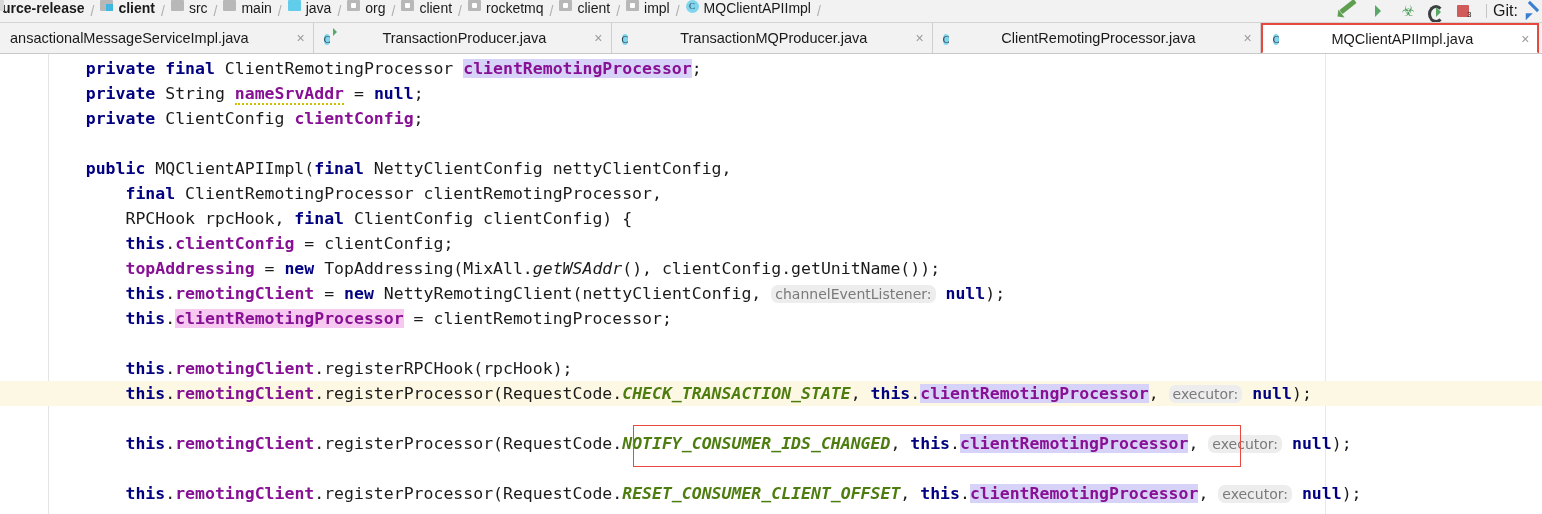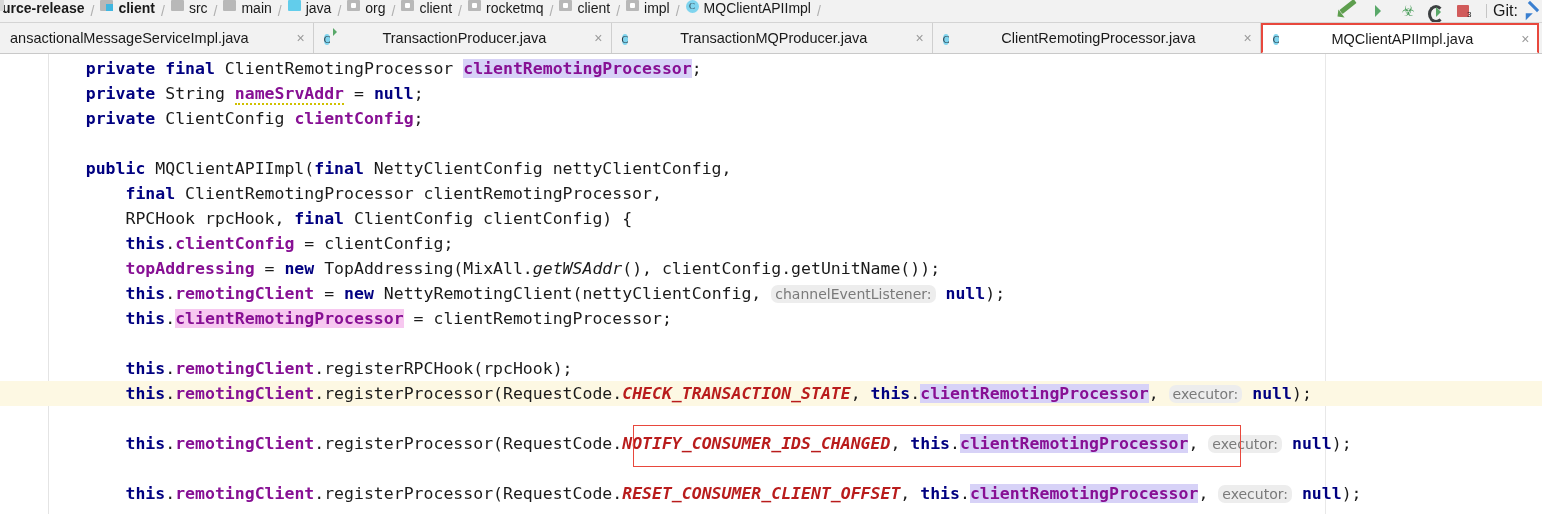--- a/index.html
+++ b/index.html
@@ -191,21 +191,21 @@
   }
   .line{
     height:25px;line-height:25px;
     padding-left:46px;
     position:relative;
     white-space:pre;
   }
   .line.hl{background:#fdf8e3;}
   .kw{color:#000080;font-weight:bold;}
   .fld{color:#871094;font-weight:bold;}
-  .fld-stat{color:#b91c1c;font-weight:bold;font-style:italic;}
+  .fld-stat{color:#4d7c0f;font-weight:bold;font-style:italic;}
   .mth-stat{color:#1a1a1a;font-style:italic;}
   .plain{color:#1a1a1a;}
   .hl-purple{background:#d7d2f7;}
   .hl-pink{background:#f7c8f0;}
   .squiggle{
     border-bottom:2px dotted #d0c000;
   }
   .hint{
     background:#ededed;color:#7a7a7a;
     font-size:14px;

